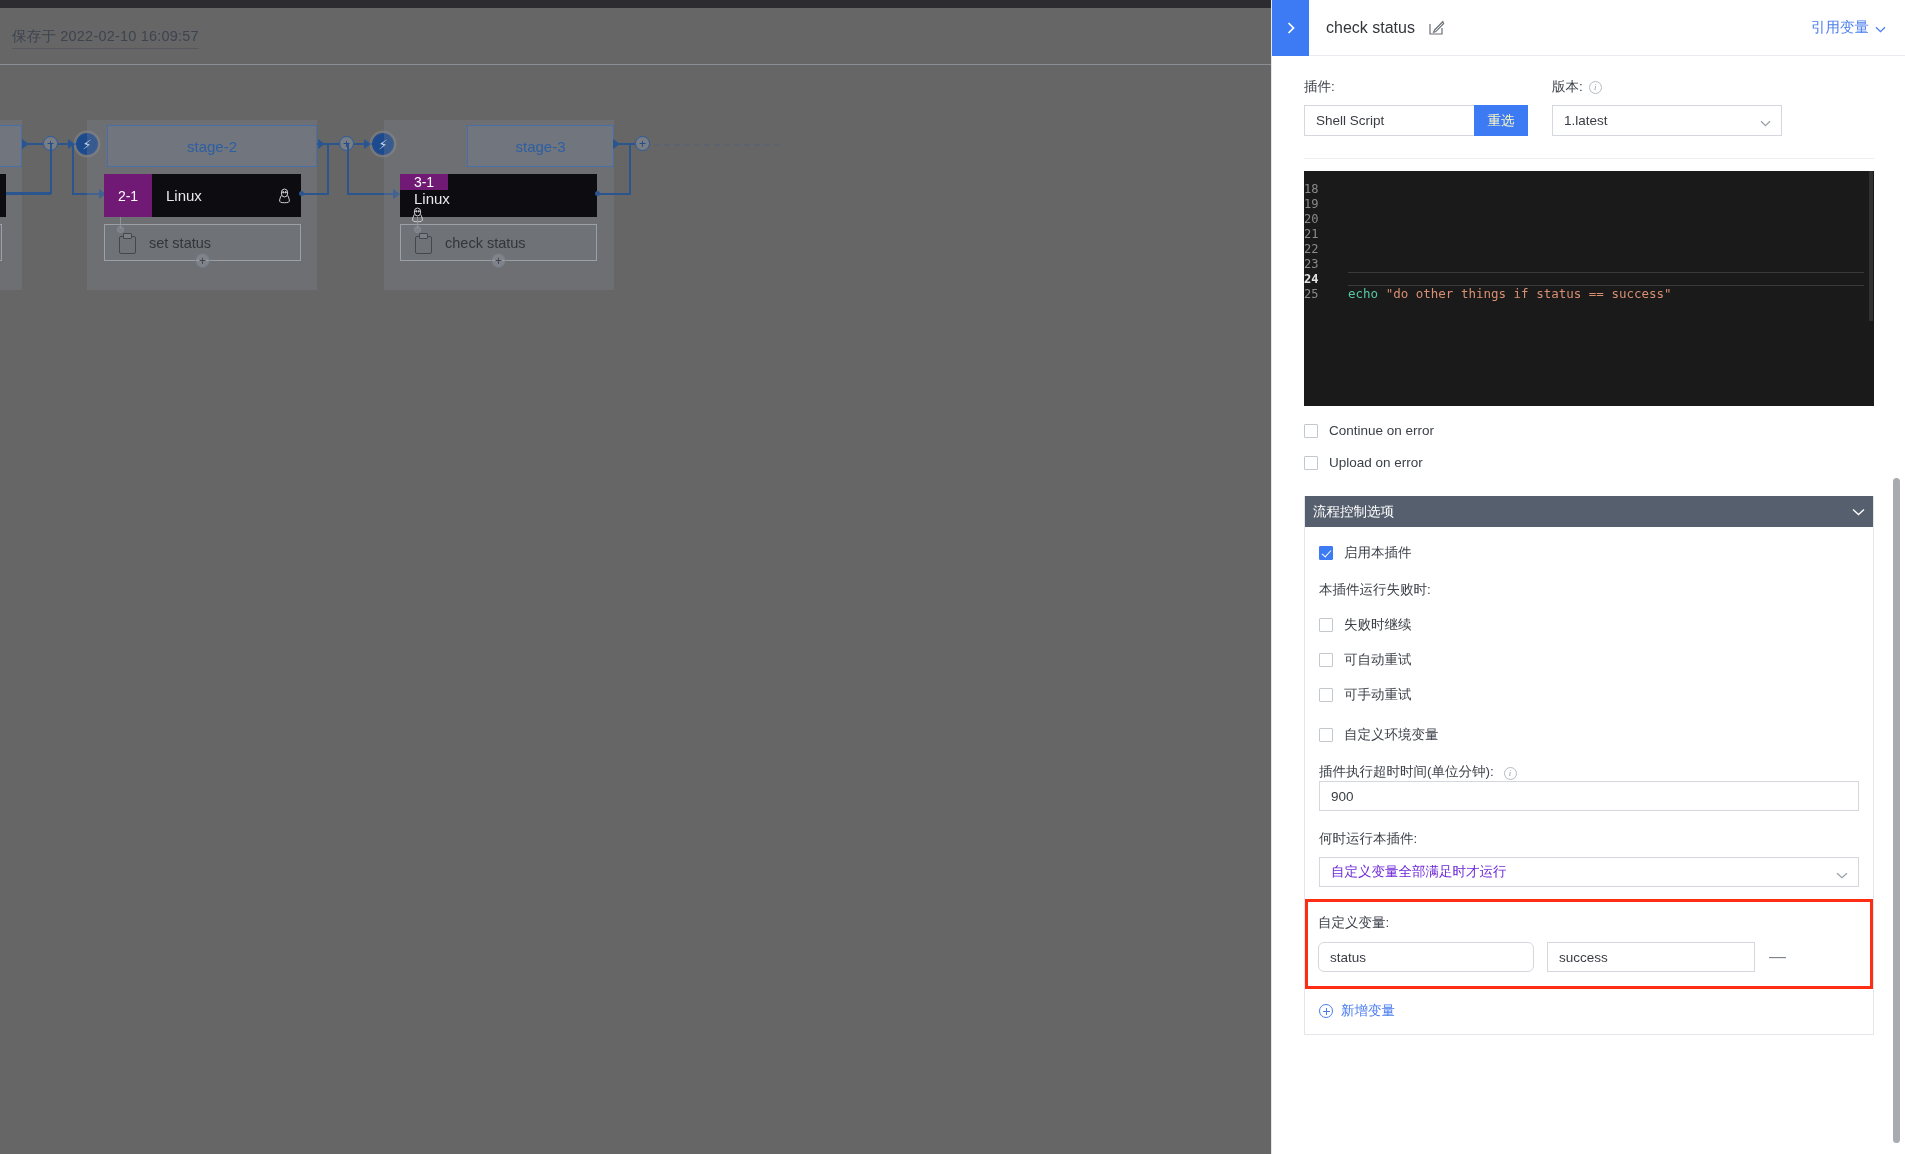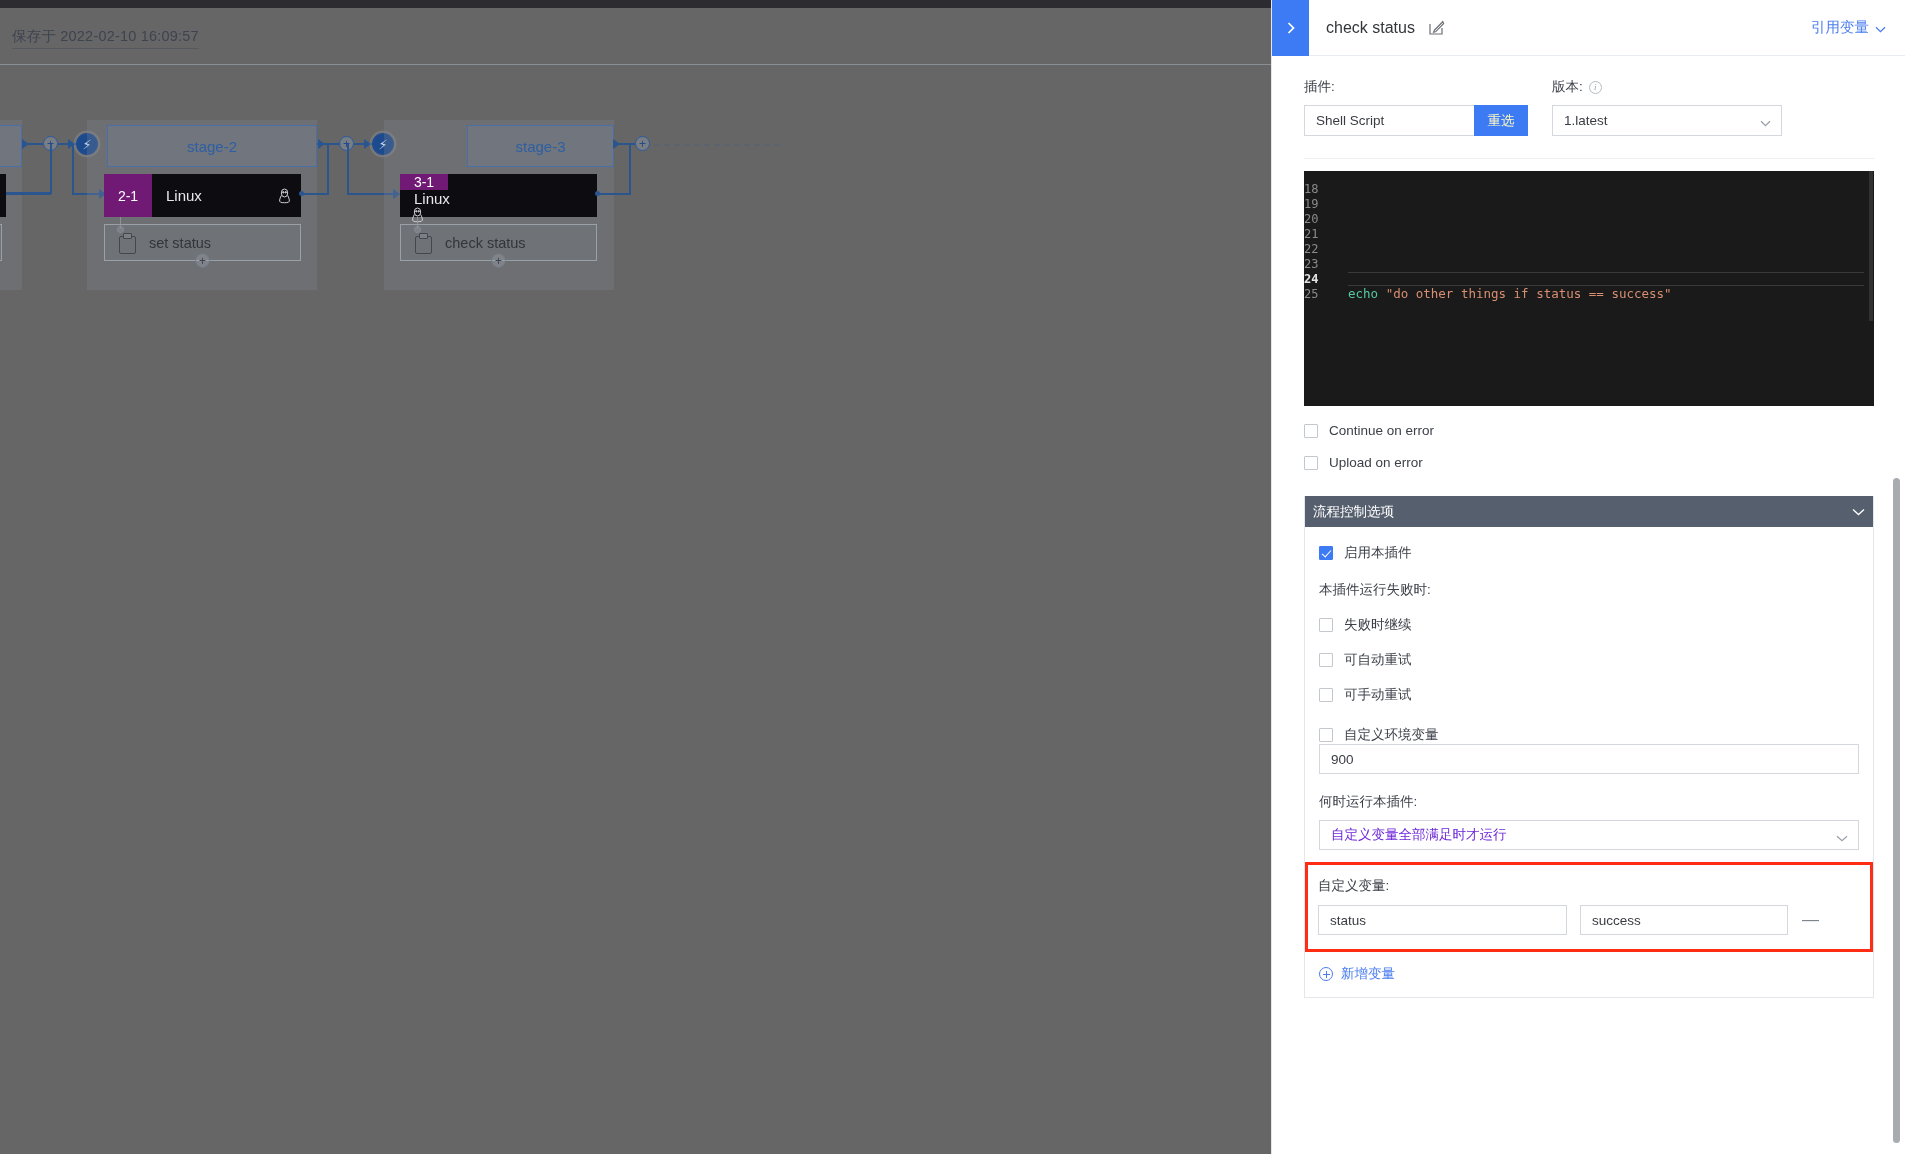--- a/index.html
+++ b/index.html
@@ -378,21 +378,21 @@
     margin-top: 12px;
     border: 3px solid #ff2d14;
     padding: 12px 10px 14px 10px;
     margin-left: -14px; margin-right: -14px;
   }
   #custom-var-label { font-size: 13.5px; color: #3c4048; }
   #var-row {
     display: flex; align-items: center;
     margin-top: 10px;
   }
-  #var-key { width: 249px; height: 30px; }
+  #var-key { width: 216px; height: 30px; border-radius: 6px; }
   #var-val { width: 208px; height: 30px; margin-left: 13px; }
   #var-remove {
     margin-left: 14px;
     color: #7c828a;
     font-size: 17px;
     cursor: pointer;
     line-height: 14px;
   }
   #add-var {
     display: flex; align-items: center;
@@ -660,20 +660,24 @@
           <div class="cb-row">
             <span class="cb"></span>
             <span>可手动重试</span>
           </div>
 
           <div class="cb-row" style="margin-top:22px;">
             <span class="cb"></span>
             <span>自定义环境变量</span>
           </div>
 
+          <div class="sub-label">
+            <span>插件执行超时时间(单位分钟):</span>
+            <span class="info-i">i</span>
+          </div>
           <input class="wide-input" type="text" readonly="" value="900" style="">
 
           <div class="sub-label">何时运行本插件:</div>
           <div class="wide-select">
             <span>自定义变量全部满足时才运行</span>
             <span class="chev">
               <svg width="12" height="7" viewBox="0 0 12 7" fill="none" stroke="#9aa0a8" stroke-width="1.3">
                 <path d="M1 1.3 L6 5.7 L11 1.3"></path>
               </svg>
             </span>

